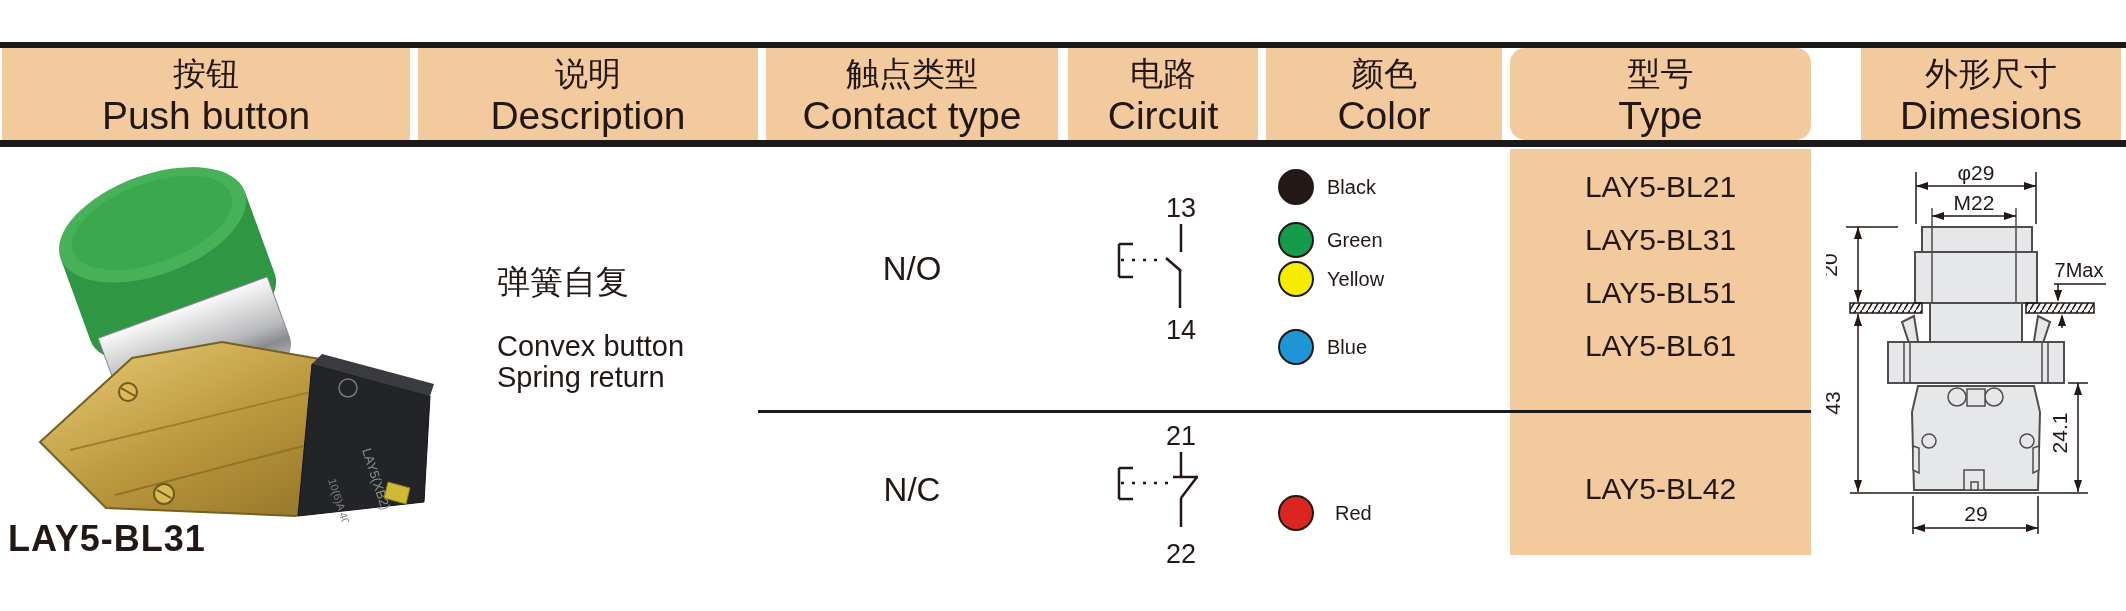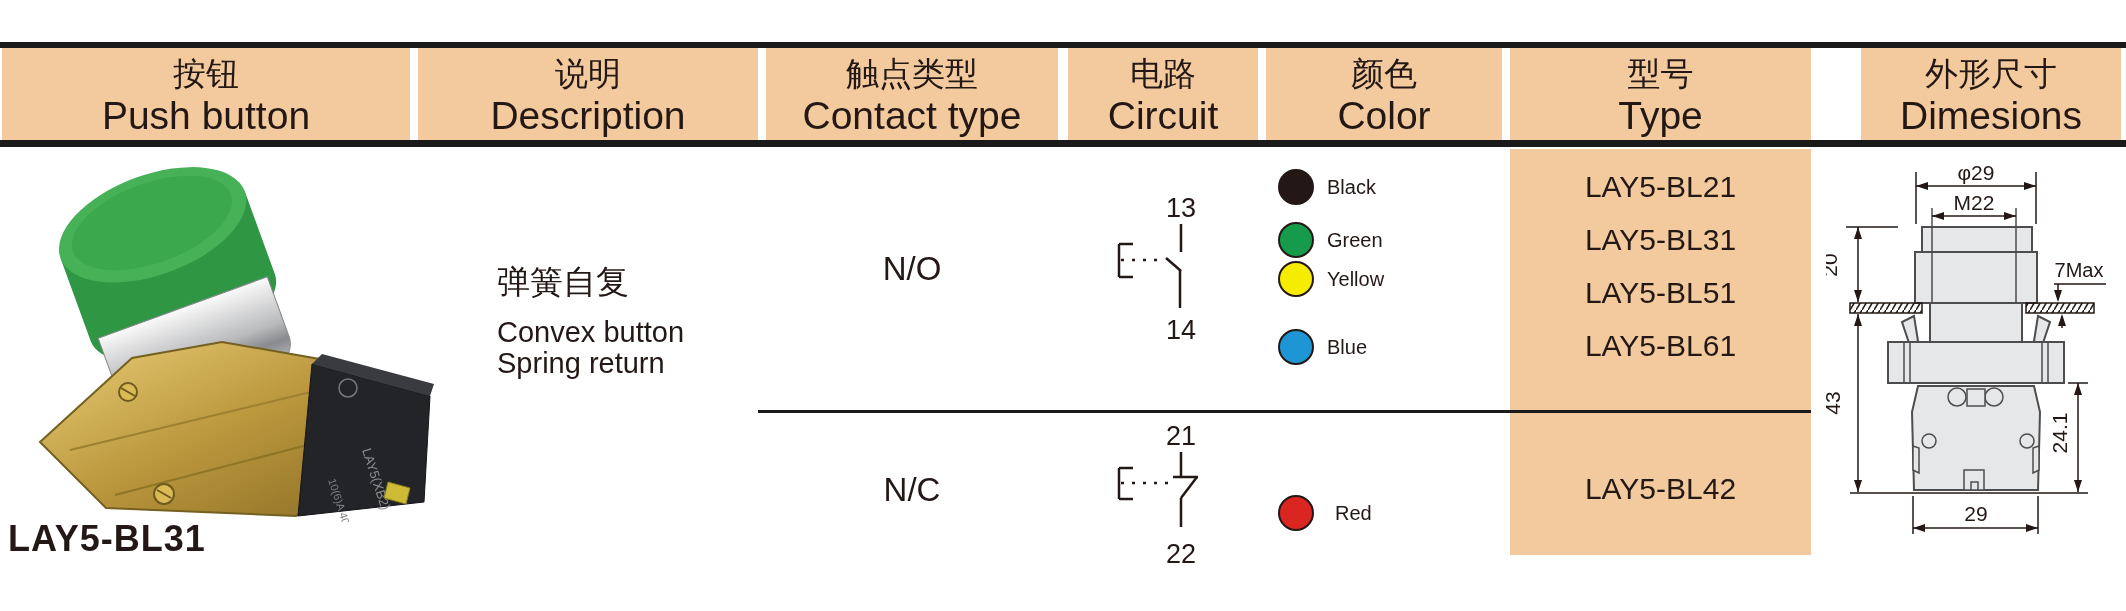--- a/index.html
+++ b/index.html
@@ -10,21 +10,21 @@
   .hcell{position:absolute;top:48px;height:92px;background:#F3CA9D;display:flex;flex-direction:column;
          align-items:center;justify-content:center;text-align:center;}
   .hcell .zh{font-size:33px;line-height:44px;}
   .hcell .en{font-size:39px;line-height:40px;}
   .type-band{position:absolute;left:1510px;top:149px;width:301px;height:406px;background:#F3CA9D;}
   .row-divider{position:absolute;left:758px;top:410px;width:1053px;height:3px;background:#1A1A1A;}
   .contact-label{position:absolute;left:766px;width:292px;text-align:center;font-size:33px;}
   .desc{position:absolute;left:497px;top:256px;}
   .desc .zh{font-size:33px;line-height:52px;}
   .desc .en{font-size:29px;line-height:31px;}
-  .desc .en-group{margin-top:9px;}
+  .desc .en-group{margin-top:23px;}
   .color-row{position:absolute;left:1278px;height:38px;display:flex;align-items:center;}
   .dot{width:36px;height:36px;border-radius:50%;border:2px solid #231815;box-sizing:border-box;flex:0 0 auto;}
   .color-row .lbl{font-size:20px;margin-left:13px;}
   .type-lbl{position:absolute;left:1510px;width:301px;text-align:center;font-size:30px;height:32px;line-height:32px;}
   .model{position:absolute;left:8px;top:518px;font-size:36px;font-weight:bold;letter-spacing:1px;}
   svg text{font-family:"Liberation Sans", sans-serif;}
 </style>
 </head>
 <body>
 
@@ -47,21 +47,21 @@
       <span class="en">Contact type</span>
     </div>
     <div class="hcell" style="left:1068px;width:190px;">
       <span class="zh">电路</span>
       <span class="en">Circuit</span>
     </div>
     <div class="hcell" style="left:1266px;width:236px;">
       <span class="zh">颜色</span>
       <span class="en">Color</span>
     </div>
-    <div class="hcell" style="left:1510px;width:301px;">
+    <div class="hcell" style="left:1510px;width:301px;border-radius:15px;">
       <span class="zh">型号</span>
       <span class="en">Type</span>
     </div>
     <div class="hcell" style="left:1861px;width:260px;">
       <span class="zh">外形尺寸</span>
       <span class="en">Dimesions</span>
     </div>
   </div>
 
   <div class="type-band"></div>

